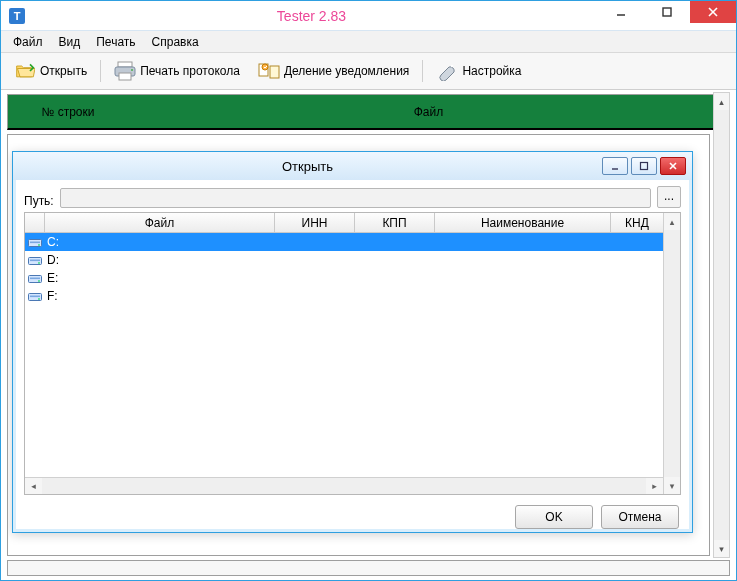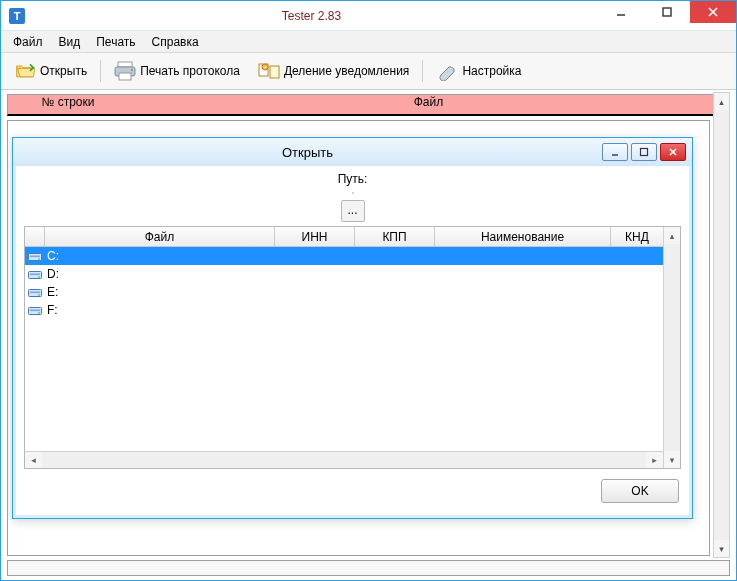--- a/index.html
+++ b/index.html
@@ -3,21 +3,21 @@
 <meta charset="utf-8">
 <style>
   * { box-sizing: border-box; font-family: "Segoe UI", Tahoma, sans-serif; }
   html,body { margin:0; padding:0; }
   body { background:#fff; font-size:12px; color:#000; }
 
   
   .win-outer { width:737px; height:581px; border:1px solid #2e9fe0; position:relative; background:#fff; display:flex; flex-direction:column; }
   .titlebar { height:30px; background:#fff; display:flex; align-items:center; border-bottom:1px solid #d7e6f3; }
   .titlebar .app-icon { width:16px; height:16px; background:#2e7bd1; color:#fff; font-weight:bold; text-align:center; line-height:16px; font-size:11px; margin-left:8px; border-radius:2px; }
-  .titlebar .title { flex:1; text-align:center; font-size:12px; color:#7f1d1d; }
+  .titlebar .title { flex:1; text-align:center; font-size:14px; color:#ec4899; }
   .win-controls { display:flex; height:100%; }
   .win-btn { width:46px; height:22px; display:flex; align-items:center; justify-content:center; margin-top:0; cursor:default; }
   .win-btn svg { width:10px; height:10px; }
   .win-btn.min { background:transparent; }
   .win-btn.max { background:transparent; }
   .win-btn.close { background:#e04343; }
   .win-btn.close svg line { stroke:#fff; }
   .win-btn.min svg line, .win-btn.max svg rect, .win-btn.max svg line { stroke:#333; }
 
   
@@ -25,21 +25,21 @@
   .menu-item { padding:2px 8px; cursor:default; }
 
   
   .toolbar { background:#f7f7f7; border-bottom:1px solid #cfcfcf; padding:4px 6px; display:flex; align-items:center; gap:4px; }
   .tb-btn { display:flex; align-items:center; gap:4px; padding:2px 6px; border:1px solid transparent; border-radius:3px; cursor:default; }
   .tb-btn .ico { width:22px; height:22px; display:flex; align-items:center; justify-content:center; }
   .tb-sep { width:1px; height:22px; background:#cfcfcf; margin:0 2px; }
 
   
   .client { flex:1; padding:4px 6px; display:flex; flex-direction:column; gap:4px; overflow:hidden; position:relative; }
-  .header-strip { border:1px solid #9e9e9e; border-bottom:2px solid #000; background:#fca5a5; height:22px; display:flex; position:relative; }
+  .header-strip { border:1px solid #9e9e9e; border-bottom:2px solid #000; background:#15803d; height:36px; display:flex; align-items:center; position:relative; }
   .header-strip .col1 { width:120px; text-align:center; }
   .header-strip .col2 { flex:1; text-align:center; }
   .main-scroll { position:absolute; right:6px; top:2px; bottom:2px; width:17px; background:#efefef; display:flex; flex-direction:column; border:1px solid #d0d0d0; }
   .sb-btn { height:17px; display:flex; align-items:center; justify-content:center; background:#f5f5f5; font-size:9px; color:#555; }
   .sb-track { flex:1; }
 
   .mdi-area { flex:1; border:1px solid #9e9e9e; background:#fff; margin-right:20px; position:relative; display:flex; align-items:flex-start; justify-content:flex-start; overflow:hidden; }
 
   .statusbar { height:16px; border:1px solid #9e9e9e; margin:0 6px 4px; background:#f7f7f7; }
 
@@ -49,21 +49,21 @@
   .dlg-title .t { flex:1; text-align:center; font-size:13px; }
   .dlg-ctl { display:flex; gap:3px; margin-right:6px; }
   .dlg-ctl .dbtn { width:26px; height:18px; border:1px solid #5e8bb9; border-radius:2px; background:linear-gradient(#f7fbff,#d7e9fb); display:flex; align-items:center; justify-content:center; cursor:default; }
   .dlg-ctl .dbtn.close { background:linear-gradient(#f26a6a,#d22d2d); border-color:#a11; }
   .dlg-ctl .dbtn svg { width:10px; height:10px; }
   .dlg-ctl .dbtn.close svg line { stroke:#fff; }
   .dlg-ctl .dbtn svg line, .dlg-ctl .dbtn svg rect { stroke:#335; fill:none; }
 
   .dlg-body { flex:1; background:#fff; border:3px solid #d9eefc; border-top:none; display:flex; flex-direction:column; }
 
-  .path-row { display:flex; align-items:center; gap:6px; padding:6px 8px 4px 8px;flex-direction:column; }
+  .path-row { display:flex; align-items:flex-end; gap:6px; padding:6px 8px 4px 8px; }
   .path-row label { font-size:12px; }
   .path-row .path-field { flex:1; height:20px; border:1px solid #b7b7b7; background:#f2f2f2; border-radius:2px; }
   .path-row .browse { width:24px; height:22px; border:1px solid #b7b7b7; background:#f3f3f3; border-radius:2px; text-align:center; line-height:18px; cursor:default; }
 
   .table-wrap { flex:1; margin:0 8px; border:1px solid #b7b7b7; position:relative; display:flex; }
   .table { flex:1; overflow:hidden; display:flex; flex-direction:column; }
   .thead { display:flex; background:linear-gradient(#fdfdfd,#ececec); border-bottom:1px solid #c9c9c9; height:20px; }
   .th { border-right:1px solid #c9c9c9; text-align:center; line-height:20px; font-size:12px; }
   .th.row-ic { width:20px; }
   .th.c-file { flex:0 0 230px; }
@@ -89,21 +89,21 @@
 
   .hscroll { height:17px; background:#efefef; display:flex; align-items:center; border-top:1px solid #d0d0d0; }
   .hscroll .hbtn { width:17px; height:100%; display:flex; align-items:center; justify-content:center; font-size:9px; color:#606060; background:#f5f5f5; }
   .hscroll .htrack { flex:1; position:relative; }
   .hscroll .hthumb { position:absolute; left:0; top:2px; bottom:2px; width:190px; background:#cfcfcf; border-radius:2px; }
 
   .vscroll { width:17px; background:#efefef; display:flex; flex-direction:column; border-left:1px solid #d0d0d0; }
   .vscroll .vbtn { height:17px; display:flex; align-items:center; justify-content:center; font-size:9px; color:#606060; background:#f5f5f5; }
   .vscroll .vtrack { flex:1; }
 
-  .dlg-buttons { display:flex; justify-content:flex-end; gap:8px; padding:10px 10px 12px; }
+  .dlg-buttons { display:flex; justify-content:flex-end; gap:8px; padding:10px 10px 0; }
   .dlg-buttons button { width:78px; height:24px; border:1px solid #a7a7a7; background:linear-gradient(#fefefe,#e6e6e6); border-radius:3px; font-size:12px; cursor:default; }
 
   
   .ico-folder { width:20px; height:18px; }
   .ico-save { width:20px; height:20px; }
   .ico-print { width:22px; height:20px; }
   .ico-split { width:22px; height:20px; }
   .ico-wrench { width:22px; height:20px; }
   .ico-info { width:20px; height:20px; }
 </style>
@@ -310,20 +310,21 @@
             </div>
             <div class="vscroll">
               <div class="vbtn">▴</div>
               <div class="vtrack"></div>
               <div class="vbtn">▾</div>
             </div>
           </div>
 
           <div class="dlg-buttons">
             <button>OK</button>
+            <button>Отмена</button>
           </div>
         </div>
       </div>
 
     </div>
   </div>
 
   <div class="statusbar"></div>
 </div>
 

